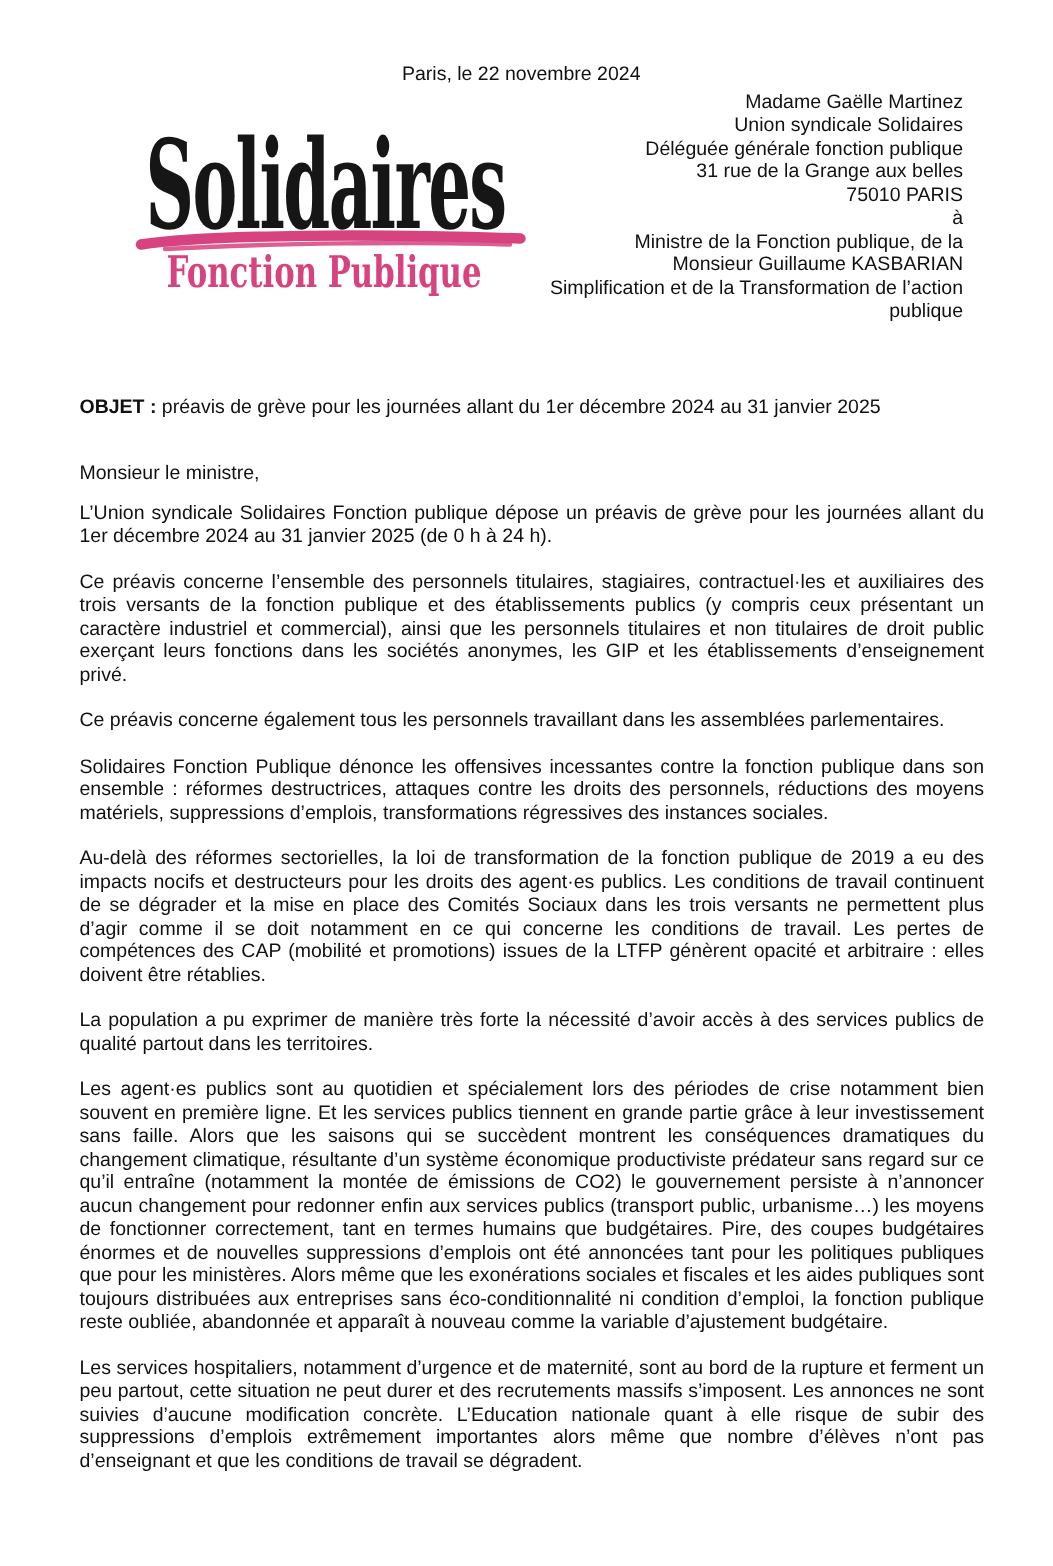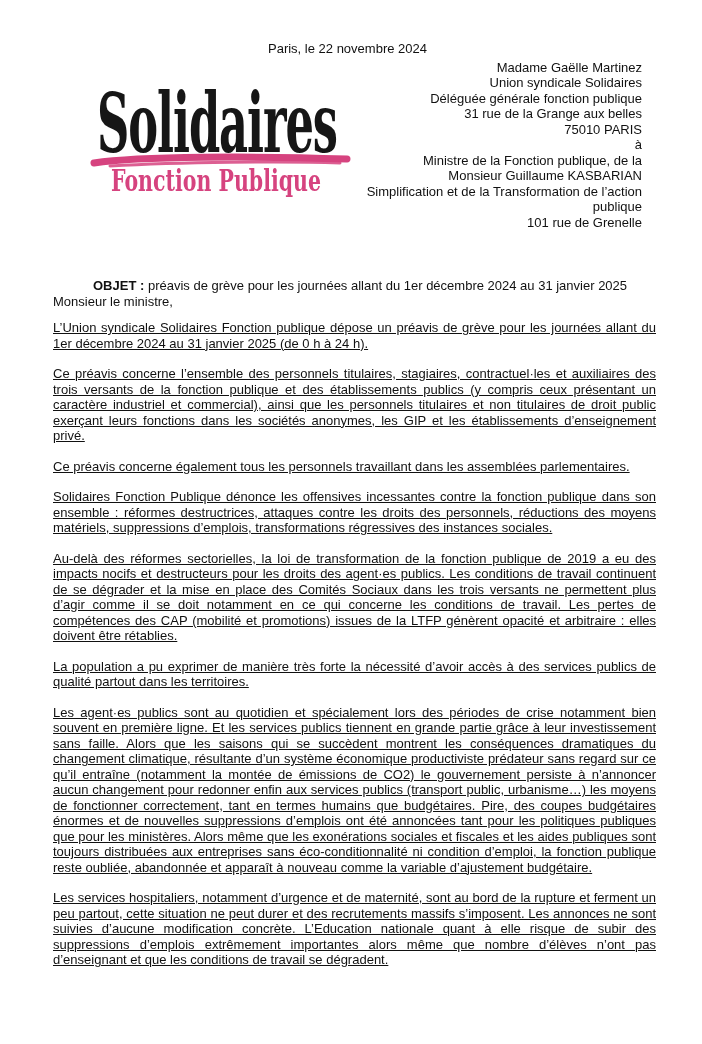--- a/index.html
+++ b/index.html
@@ -27,29 +27,28 @@
     padding-right: 14px;
   }
   .recipient-line { white-space: pre; }
   .logo {
     position: absolute;
     left: 85px;
     top: 88px;
     width: 272px;
     height: 116px;
   }
-  .subject-line { margin-top: 48px; margin-left: 40px; }
+  .subject-line { margin-top: 48px; }
   .subject-label { font-weight: bold; }
-  .salutation { }
+  .salutation { margin-top: 29px; }
   .body-text { margin-top: 11px; }
   .body-text p {
     margin: 0 0 15px 0;
     text-align: justify;
     hyphens: auto;
-    text-decoration: underline;
     -webkit-hyphens: auto;
   }
 </style>
 </head>
 <body>
 
 <div class="page">
 
   <div class="logo">
     <svg width="272" height="116" viewBox="0 0 272 116">
@@ -66,21 +65,20 @@
       <div class="recipient-line">Madame Gaëlle Martinez</div>
       <div class="recipient-line">Union syndicale Solidaires</div>
       <div class="recipient-line">Déléguée générale fonction publique</div>
       <div class="recipient-line">31 rue de la Grange aux belles</div>
       <div class="recipient-line">75010 PARIS</div>
       <div class="recipient-line">à</div>
       <div class="recipient-line">Ministre de la Fonction publique, de la</div>
       <div class="recipient-line">Monsieur Guillaume KASBARIAN</div>
       <div class="recipient-line">Simplification et de la Transformation de l’action</div>
       <div class="recipient-line">publique</div>
-      <div class="recipient-line">101 rue de Grenelle</div>
     </div>
 
   <div class="subject-line"><span class="subject-label">OBJET :</span><span> préavis de grève pour les journées allant du 1er décembre 2024 au 31 janvier 2025</span></div>
 
   <div class="salutation">Monsieur le ministre,</div>
 
   <div class="body-text">
       <p>L’Union syndicale Solidaires Fonction publique dépose un préavis de grève pour les journées allant du 1er décembre 2024 au 31 janvier 2025 (de 0 h à 24 h).</p>
       <p>Ce préavis concerne l’ensemble des personnels titulaires, stagiaires, contractuel·les et auxiliaires des trois versants de la fonction publique et des établissements publics (y compris ceux présentant un caractère industriel et commercial), ainsi que les personnels titulaires et non titulaires de droit public exerçant leurs fonctions dans les sociétés anonymes, les GIP et les établissements d’enseignement privé.</p>
       <p>Ce préavis concerne également tous les personnels travaillant dans les assemblées parlementaires.</p>

